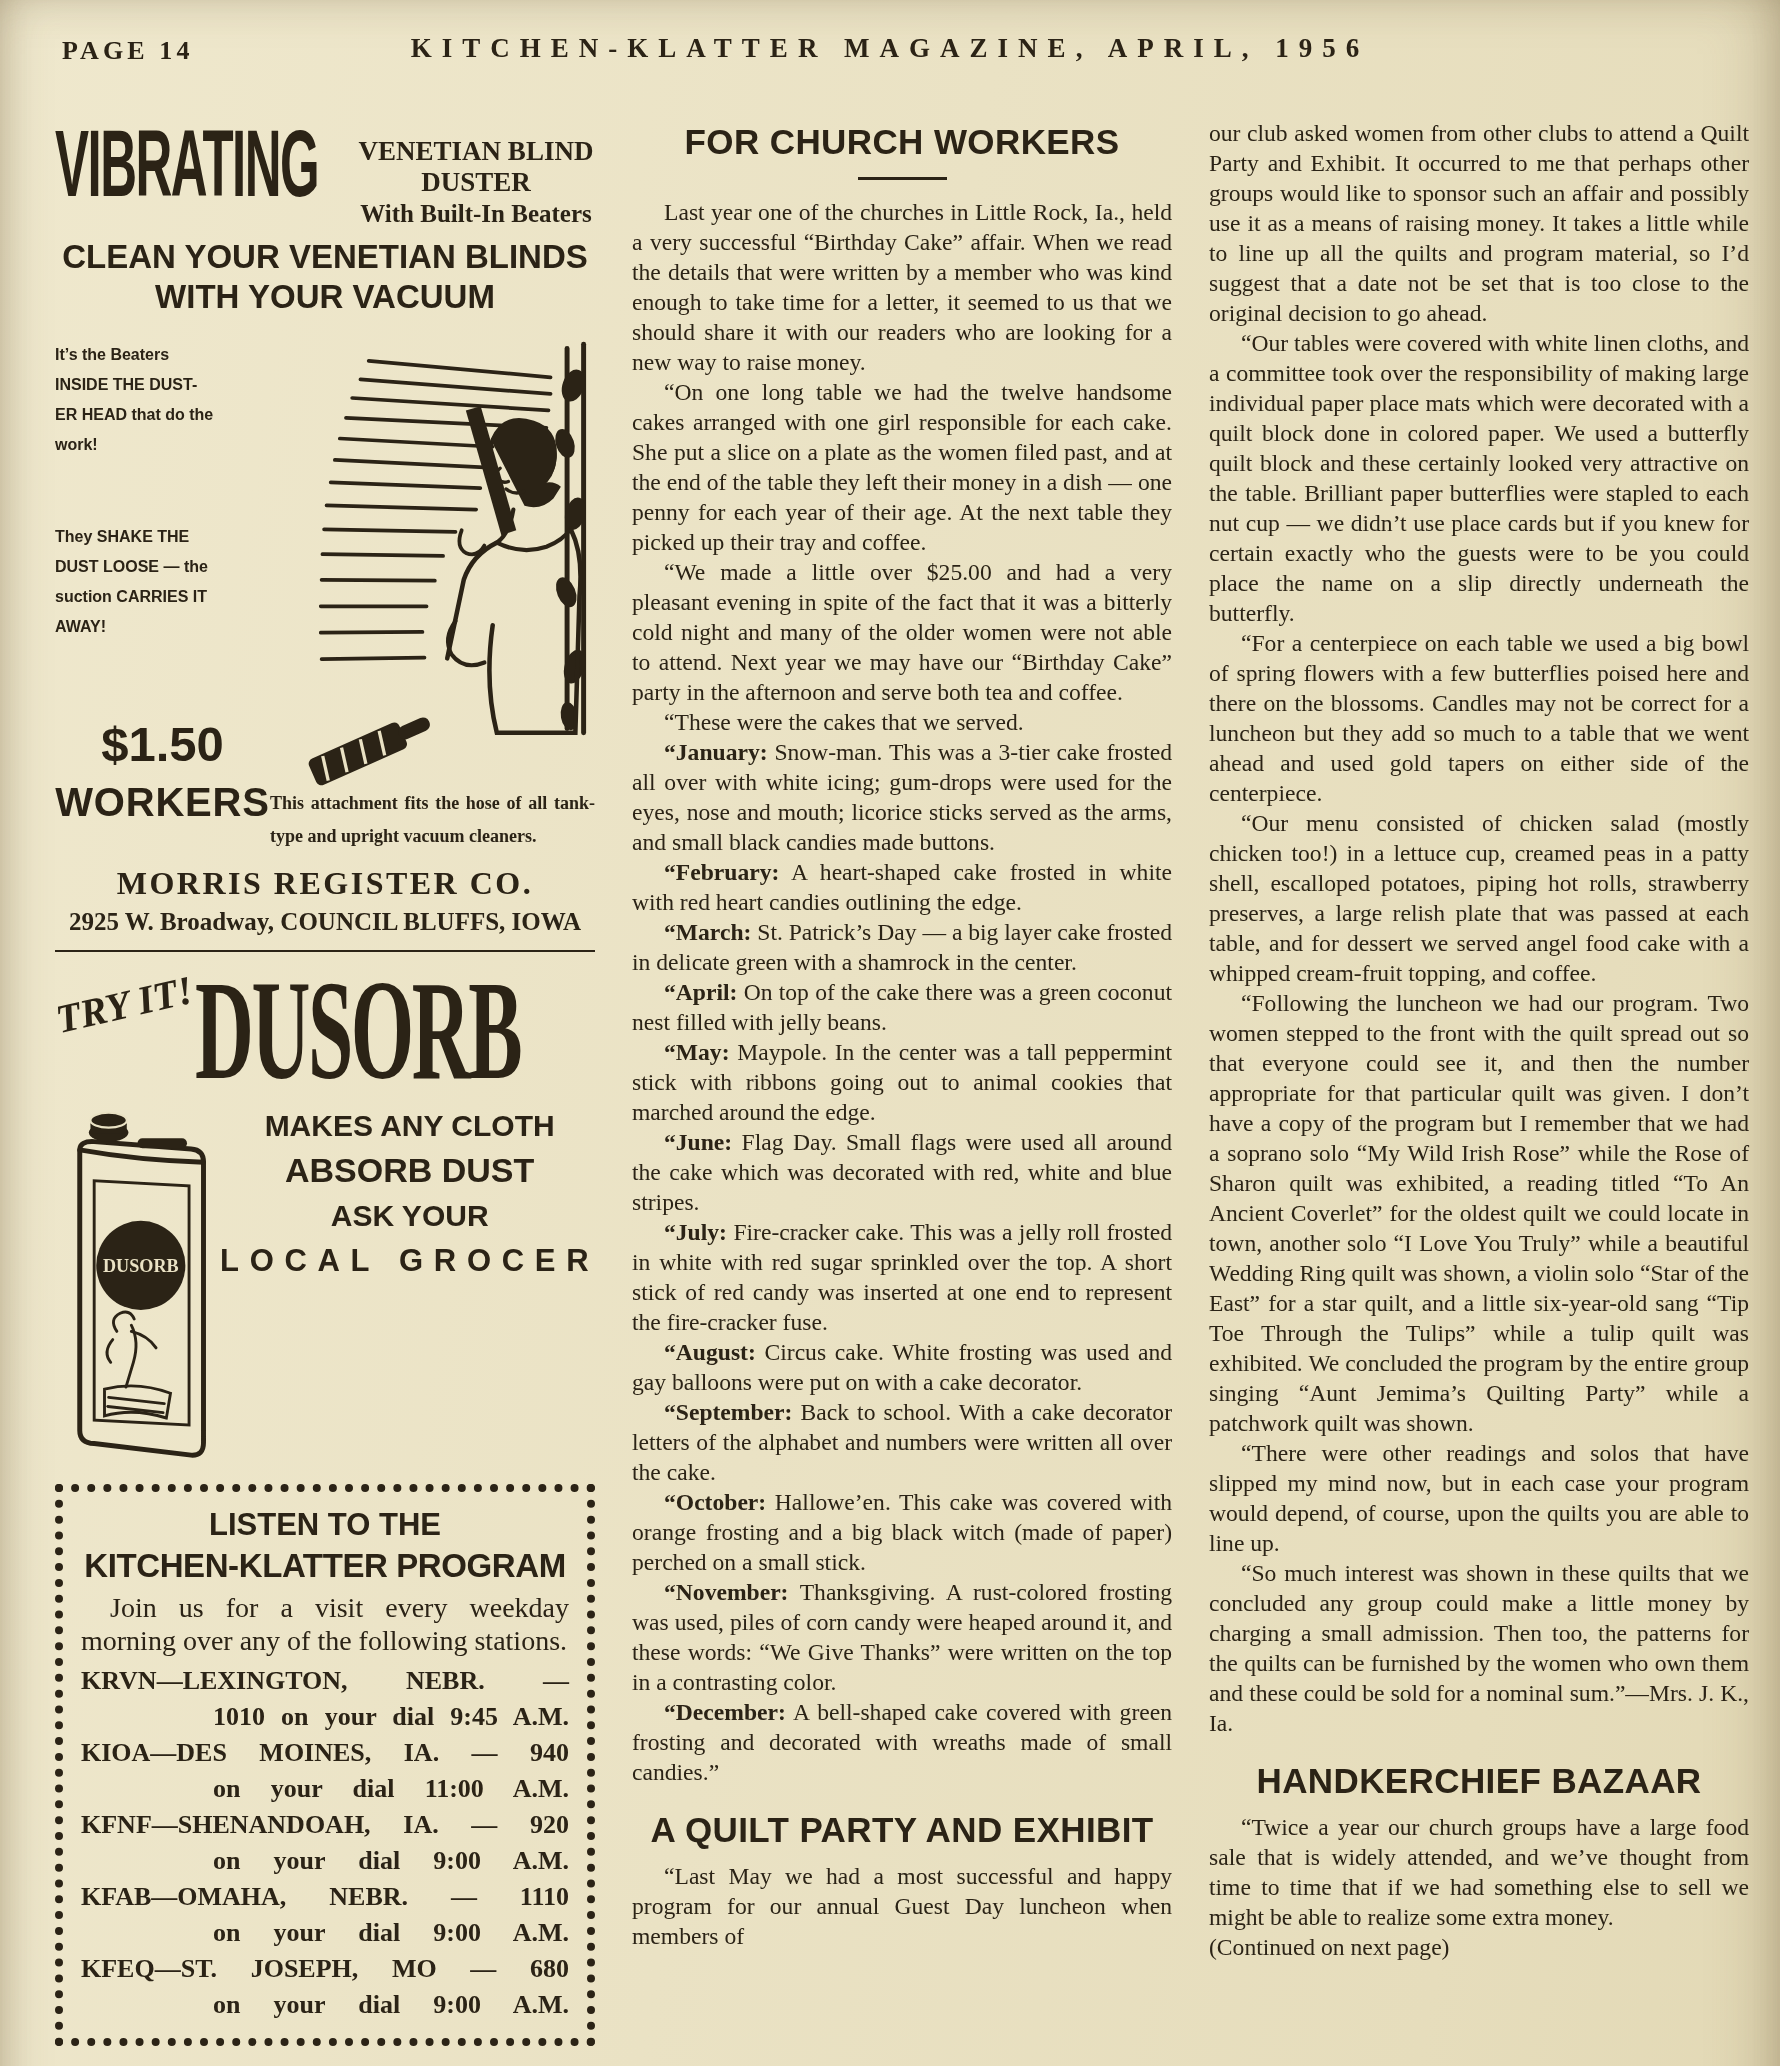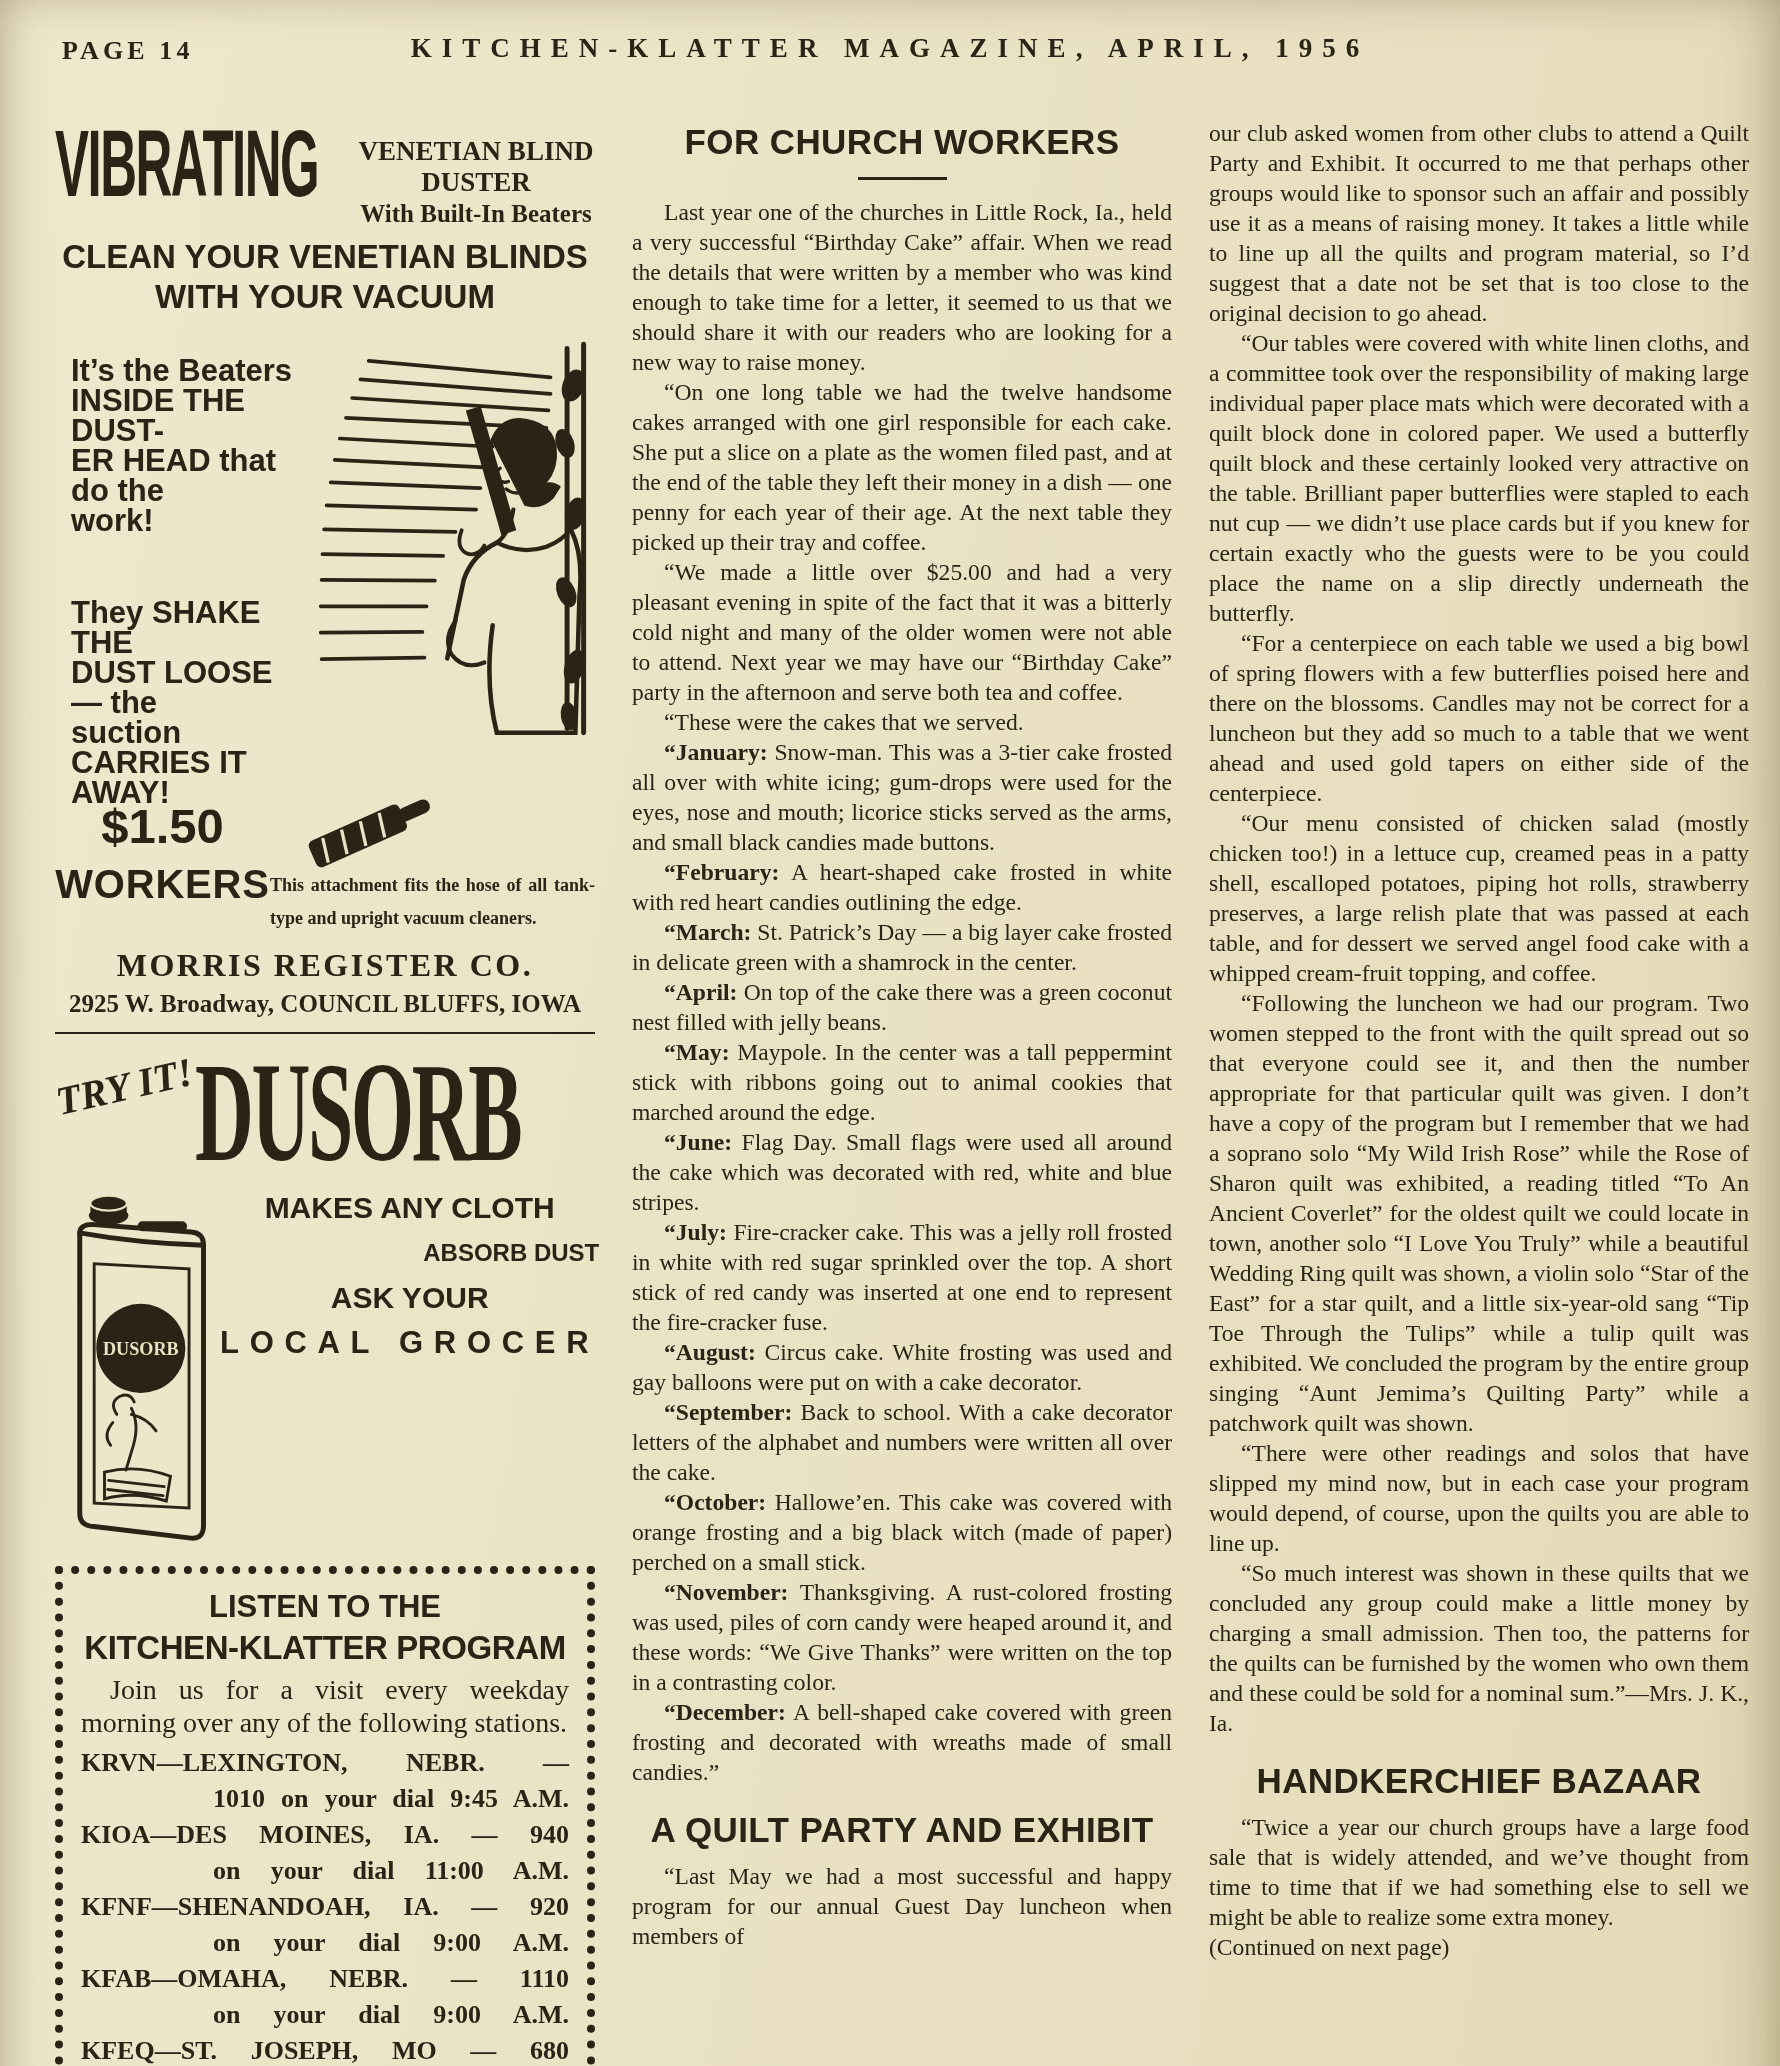--- a/index.html
+++ b/index.html
@@ -33,41 +33,41 @@
   
   .vib-row1{display:flex;align-items:flex-start;}
   .vib-word-wrap{width:302px;overflow:visible;}
   .vib-word{font-family:"Liberation Sans","DejaVu Sans",sans-serif;font-weight:bold;font-size:85px;line-height:83px;letter-spacing:-2.5px;transform:scale(.60,1.12);transform-origin:0 20%;white-space:nowrap;display:inline-block;}
   .vib-sub{width:238px;text-align:center;font-weight:bold;margin-top:18px;}
   .vib-sub1,.vib-sub2{font-size:27px;line-height:31px;}
   .vib-sub3{font-size:25px;line-height:32px;}
   .vib-tag{text-align:center;font-weight:bold;font-size:33px;line-height:40px;margin-top:7.4px;}
   .vib-mid{display:flex;margin-top:23px;}
   .vib-left{width:264px;}
-  .vib-blurb{font-family:"Liberation Sans","DejaVu Sans",sans-serif;font-weight:bold;font-size:31px;line-height:30px;white-space:pre-line;margin:16px;}
+  .vib-blurb{font-family:"Liberation Sans","DejaVu Sans",sans-serif;font-weight:bold;font-size:16px;line-height:30px;white-space:pre-line;margin:0;}
   .vib-b2{margin-top:62px;}
   .vib-art{width:273px;margin-top:-4.1px;}
   .vib-price-row{display:flex;margin-top:-25px;}
   .vib-price-col{width:215px;text-align:center;}
   .vib-price{font-family:"Liberation Sans","DejaVu Sans",sans-serif;font-weight:bold;font-size:49px;line-height:54px;}
   .vib-postpaid{font-family:"Liberation Sans","DejaVu Sans",sans-serif;font-weight:bold;font-size:40px;line-height:62px;letter-spacing:0.8px;}
   .vib-fit-col{width:325px;position:relative;}
   .vib-fit{font-weight:bold;font-size:18px;line-height:33px;text-align:justify;margin:0;}
   .vib-co{text-align:center;font-weight:bold;font-size:32px;letter-spacing:2.5px;margin-top:11.6px;}
   .vib-addr{text-align:center;font-weight:bold;font-size:25px;margin-top:5.8px;white-space:nowrap;}
   
   .du-head{position:relative;height:124px;}
   .du-try{position:absolute;left:0;top:16.5px;font-style:italic;font-weight:bold;font-size:40px;transform:rotate(-13deg);display:inline-block;}
   .du-name-wrap{position:absolute;left:140px;top:-16.5px;width:397px;}
   .du-name{font-weight:bold;font-size:136px;letter-spacing:-4.1px;transform:scale(.60,1.05);transform-origin:0 0;display:inline-block;white-space:nowrap;}
   .du-body{display:flex;margin-top:12.4px;}
   .du-can{width:165px;}
   .du-lines{flex:1;text-align:center;font-family:"Liberation Sans","DejaVu Sans",sans-serif;font-weight:bold;margin-top:2.5px;}
   .du-l1{font-size:30px;line-height:45px;}
-  .du-l2{font-size:24px;line-height:45px;text-align:right;}
+  .du-l2{font-size:34px;line-height:45px;}
   .du-l3{font-size:30px;line-height:45px;}
   .du-l4{font-size:31px;line-height:46px;letter-spacing:10.7px;white-space:nowrap;}
   
   .radio{border:8.3px dotted #2b2316;padding:12.4px 18px 15px 18px;margin-top:10.7px;}
   .radio-h1{font-family:"Liberation Sans","DejaVu Sans",sans-serif;font-weight:bold;font-size:31px;text-align:center;line-height:40px;}
   .radio-h2{font-family:"Liberation Sans","DejaVu Sans",sans-serif;font-weight:bold;font-size:33px;text-align:center;line-height:41px;letter-spacing:-0.4px;white-space:nowrap;}
   .radio-intro{font-weight:normal;font-size:28px;line-height:33px;text-align:justify;text-indent:29px;margin:5px 0 6px 0;}
   .st-call{font-weight:bold;font-size:26px;line-height:36px;text-align:justify;text-align-last:justify;white-space:nowrap;}
   .st-dial{font-weight:bold;font-size:26px;line-height:36px;padding-left:132px;text-align:justify;text-align-last:justify;white-space:nowrap;}
   

